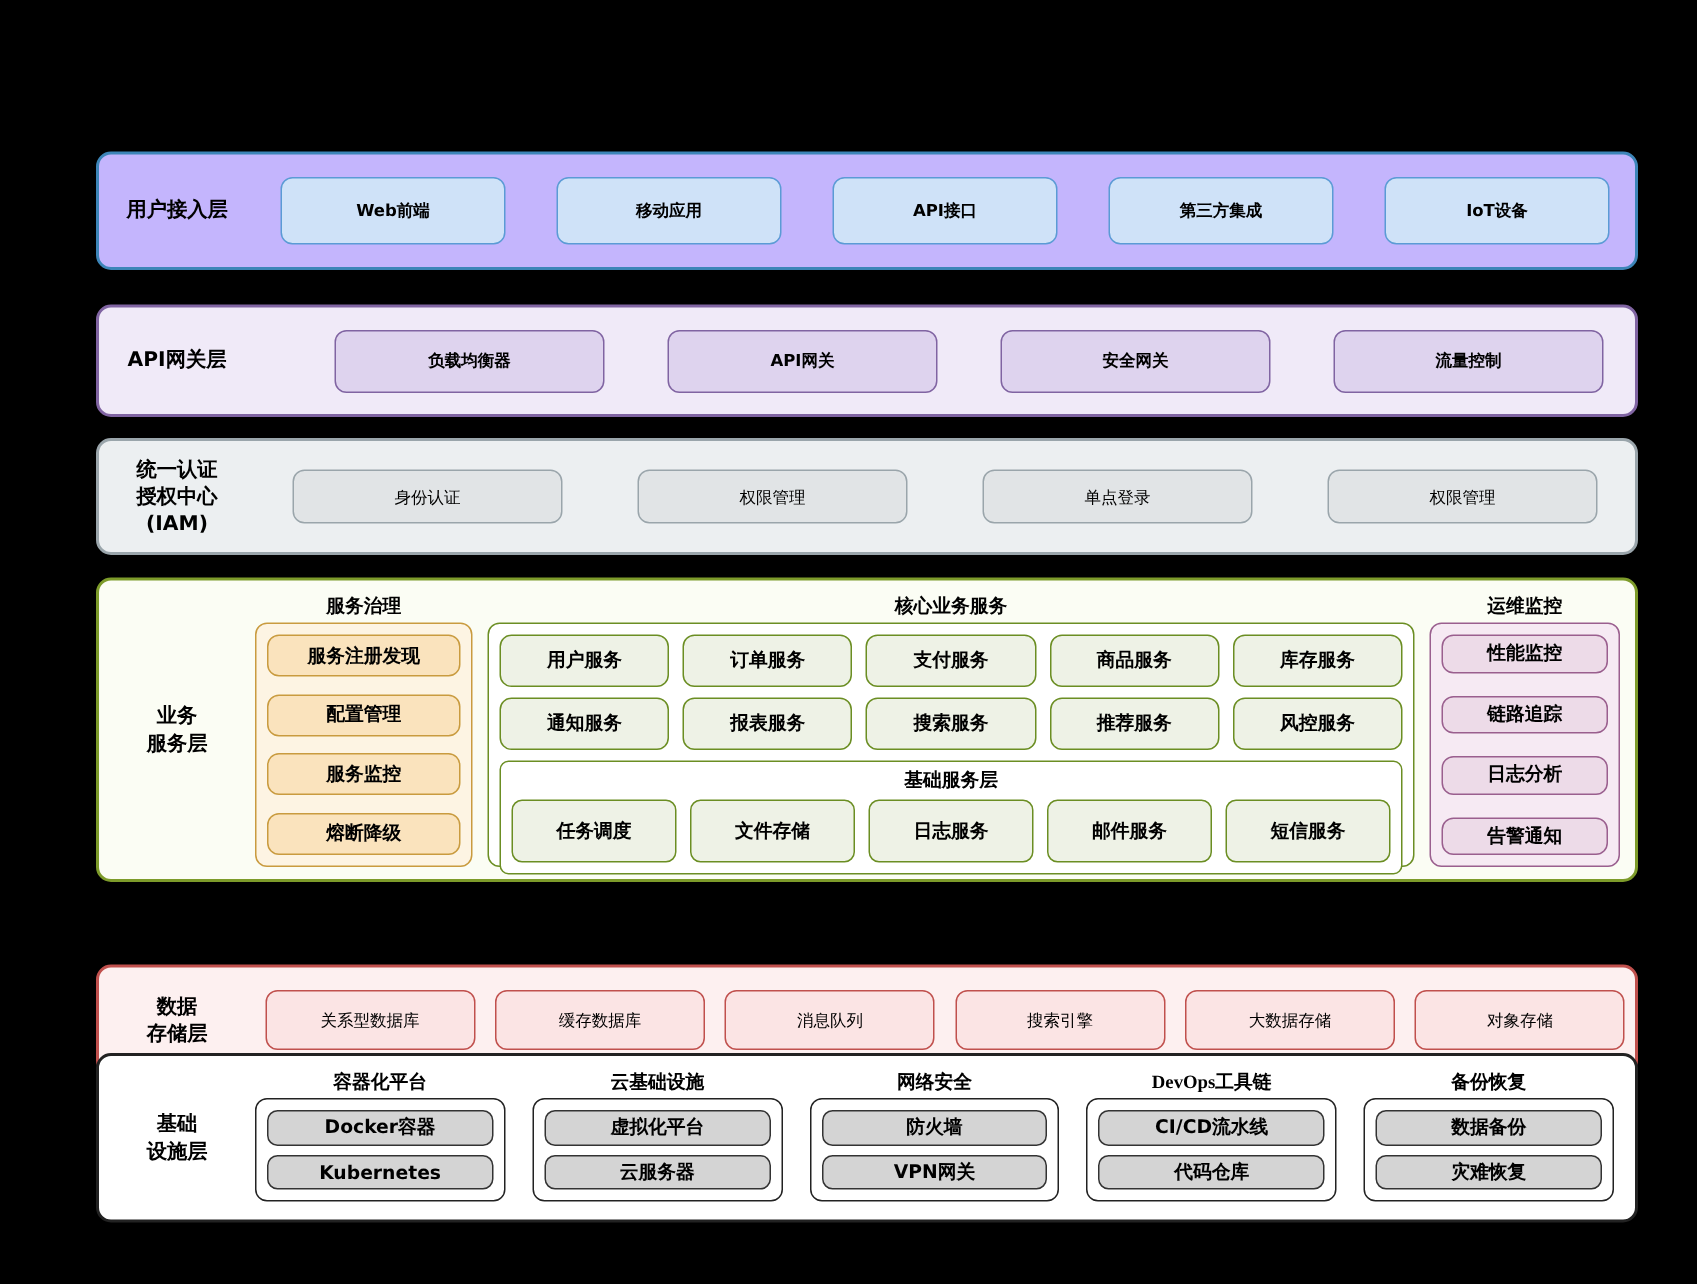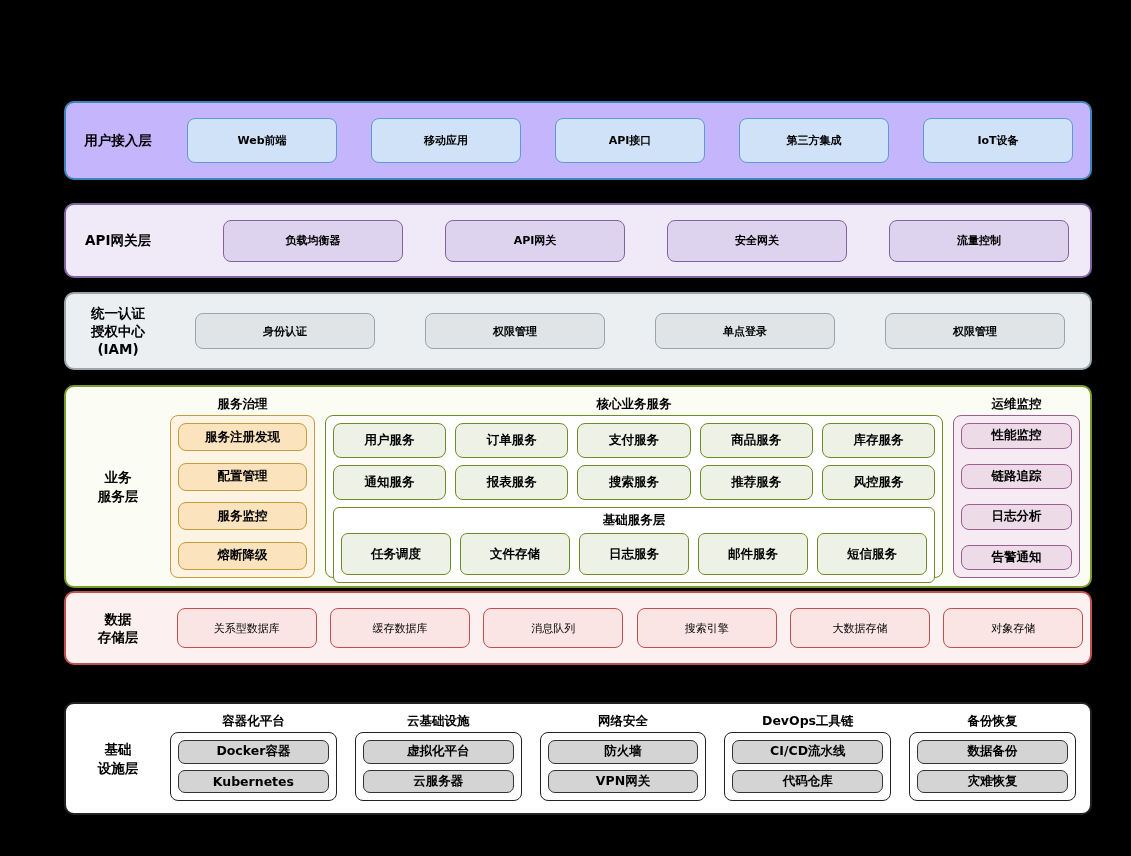--- a/index.html
+++ b/index.html
@@ -71,21 +71,21 @@
   }
 
   
   #iam{
     left:64px;top:292px;width:1028px;height:78px;
     background:#eceff1;border:2px solid #9aa5ab;
   }
   #iam .layer-label{width:104px;font-weight:bold;}
   #iam .node{
     background:#e1e4e6;border:1.6px solid #9aa5ab;
-    height:36px;width:180px;font-weight:bold;
+    height:36px;width:180px;font-weight:normal;
   }
 
   
   #business{
     left:64px;top:385px;width:1028px;height:203px;
     background:#fbfdf4;border:2.5px solid #7d9b2a;
     align-items:stretch;
   }
   #business .layer-label{
     width:104px;display:flex;align-items:center;justify-content:center;
@@ -93,21 +93,21 @@
   .biz-cols{
     flex:1 1 auto;display:flex;align-items:stretch;gap:10px;
     padding:6px 10px 8px 0;box-sizing:border-box;
   }
   .group{
     box-sizing:border-box;border-radius:8px;
     display:flex;flex-direction:column;position:relative;
   }
   .group-title{
     position:absolute;top:-20px;left:0;right:0;
-    text-align:center;font-size:12.5px;font-weight:bold;color:#000;
+    text-align:center;font-size:12.5px;font-weight:bold;color:#000;font-family:Liberation Serif, serif;
   }
   
   #gov{
     flex:0 0 145px;margin-top:22px;
     background:#fdf4e3;border:1.8px solid #c99b3f;
     padding:7px;gap:7px;justify-content:space-between;
   }
   #gov .node{
     background:#fae3bd;border:1.4px solid #c99b3f;
     height:28px;font-weight:bold;font-size:12.5px;
@@ -142,21 +142,21 @@
     background:#f6eaf3;border:1.8px solid #9a5f8e;
     padding:7px;gap:15px;justify-content:space-between;
   }
   #monitor .node{
     background:#eddbe8;border:1.4px solid #9a5f8e;
     height:28px;font-weight:bold;font-size:12.5px;
   }
 
   
   #storage{
-    left:64px;top:591px;width:1028px;height:74px;
+    left:64px;top:643px;width:1028px;height:74px;
     background:#fdf0f0;border:2px solid #c0504d;
   }
   #storage .layer-label{width:104px;}
   #storage .node{
     background:#fbe4e4;border:1.6px solid #c0504d;
     height:40px;width:140px;font-weight:normal;
   }
 
   
   #infra{

